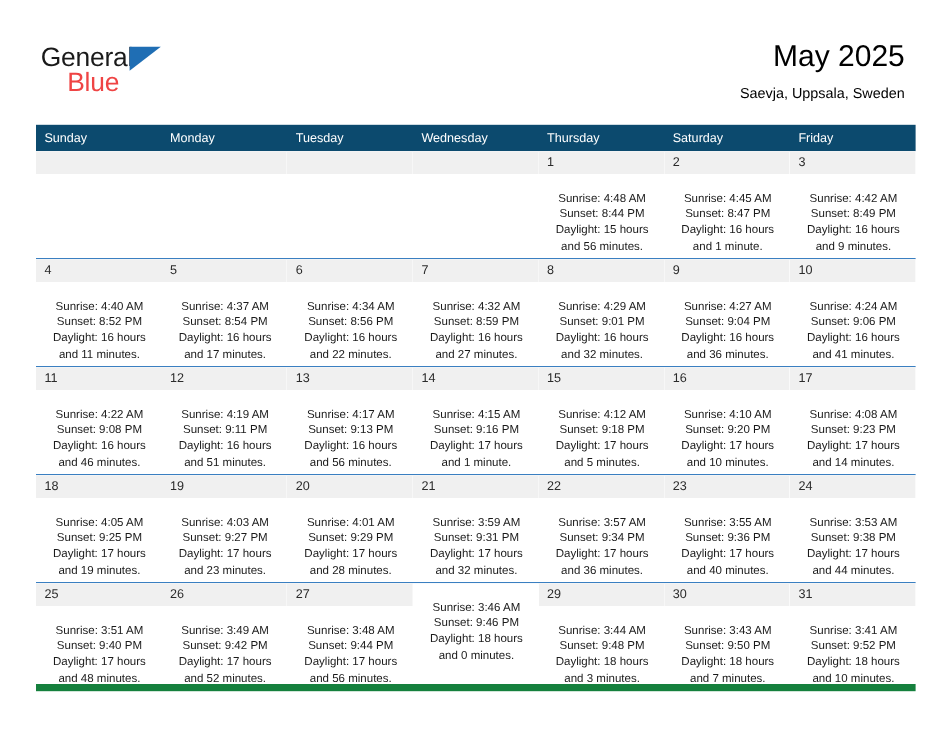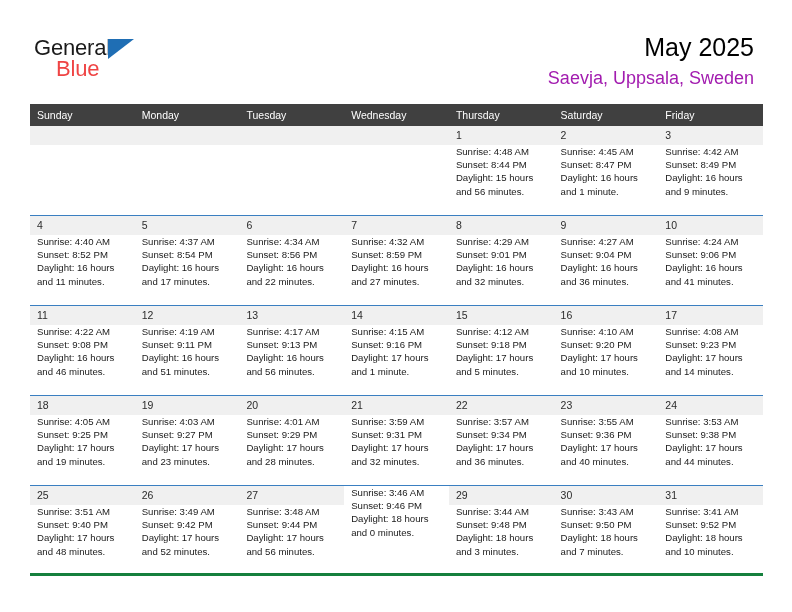--- a/index.html
+++ b/index.html
@@ -73,57 +73,57 @@
     text-align: right;
   }
   .cal-title {
     font-size: 25px;
     line-height: 30px;
     color: #000000;
     font-weight: normal;
     margin: 0;
   }
   .cal-subtitle {
-    font-size: 18px;
+    font-size: 12px;
     line-height: 20px;
-    color: #a21caf;
+    color: #000000;
     margin-top: 6px;
   }
 
   
   .calendar {
     position: absolute;
     left: 30px;
     top: 104px;
     width: 733px;
   }
 
   .weekday-row {
     display: flex;
-    background: #404040;
+    background: #0c4a6e;
     height: 22px;
   }
   .weekday {
     flex: 1 1 0;
     color: #ffffff;
     font-size: 10.5px;
     line-height: 22px;
     padding-left: 7px;
     box-sizing: border-box;
     white-space: nowrap;
   }
 
   .week-row {
     display: flex;
     height: 90px;
     border-bottom: 1px solid #3a7fc1;
     box-sizing: border-box;
   }
   .week-row:last-child {
-    border-bottom: 3px solid #15803d;
+    border-bottom: 6px solid #15803d;
   }
 
   .day-cell {
     flex: 1 1 0;
     box-sizing: border-box;
     background: #ffffff;
     position: relative;
     overflow: hidden;
   }
 
@@ -137,21 +137,22 @@
   }
   .day-num {
     font-size: 10.5px;
     line-height: 19px;
     color: #2b2b2b;
     padding-left: 7px;
     display: block;
   }
 
   .day-body {
-    padding: 0 6px 0 7px;
+    padding: 14px 6px 0 7px;
+    text-align: center;
   }
   .day-line {
     font-size: 9.6px;
     line-height: 13.2px;
     color: #1a1a1a;
     white-space: nowrap;
   }
 </style>
 </head>
 <body>

